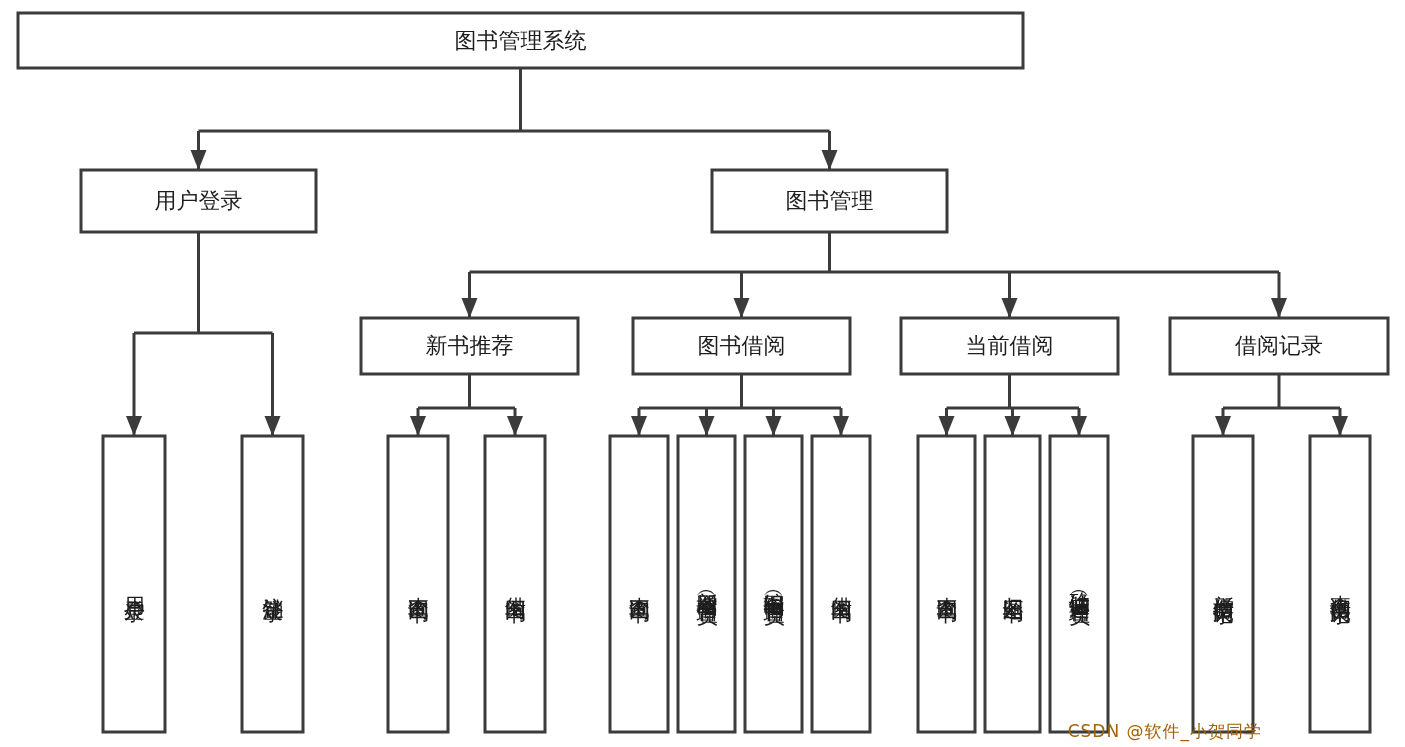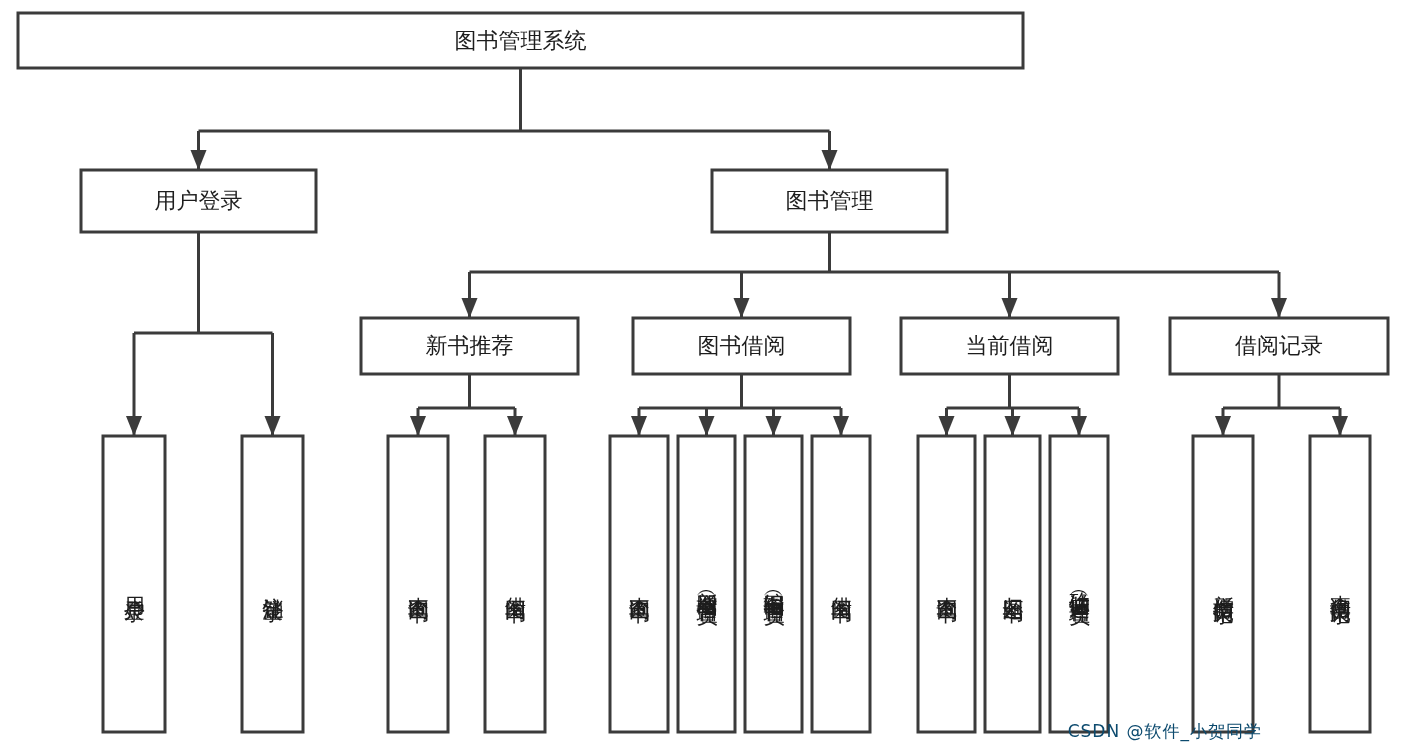--- a/index.html
+++ b/index.html
@@ -62,21 +62,21 @@
     color: #1d1d1d;
     white-space: nowrap;
     pointer-events: none;
   }
   .watermark {
     position: absolute;
     right: 8px;
     bottom: 4px;
     font-family: "DejaVu Sans", "Liberation Sans", sans-serif;
     font-size: 17px;
-    color: #0c4a6e;
+    color: #a16207;
     letter-spacing: 1px;
     white-space: nowrap;
     margin-top: 24px;
   }
 </style>
 </head>
 <body>
 
 <div id="diagram-root">
 

